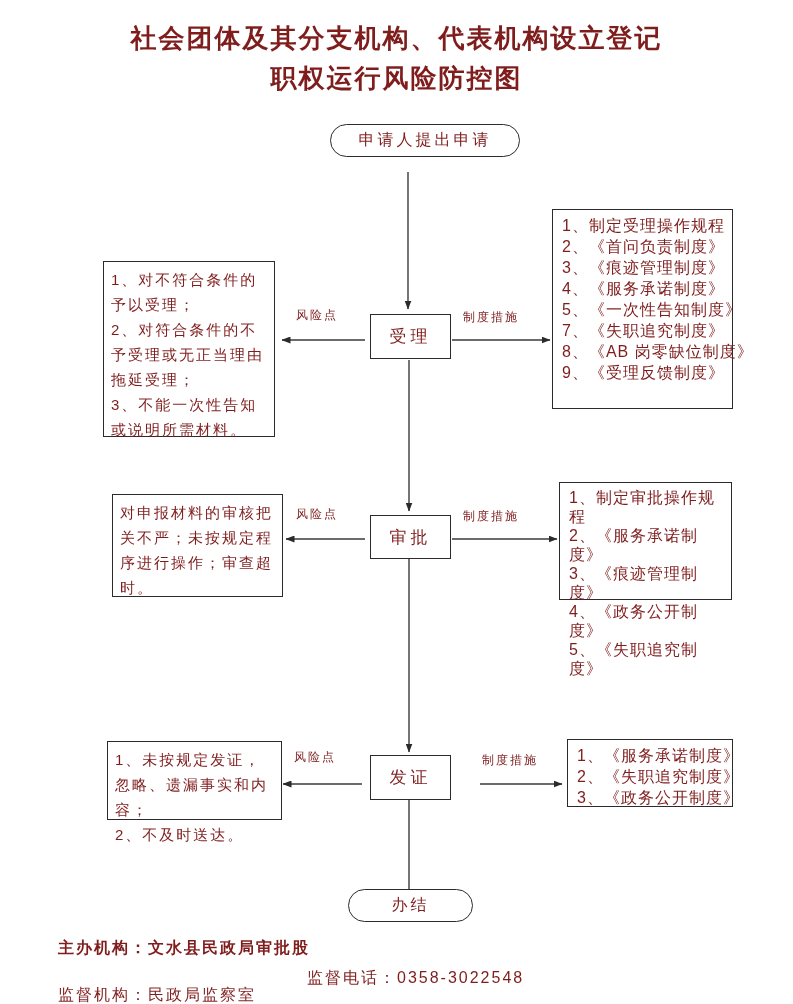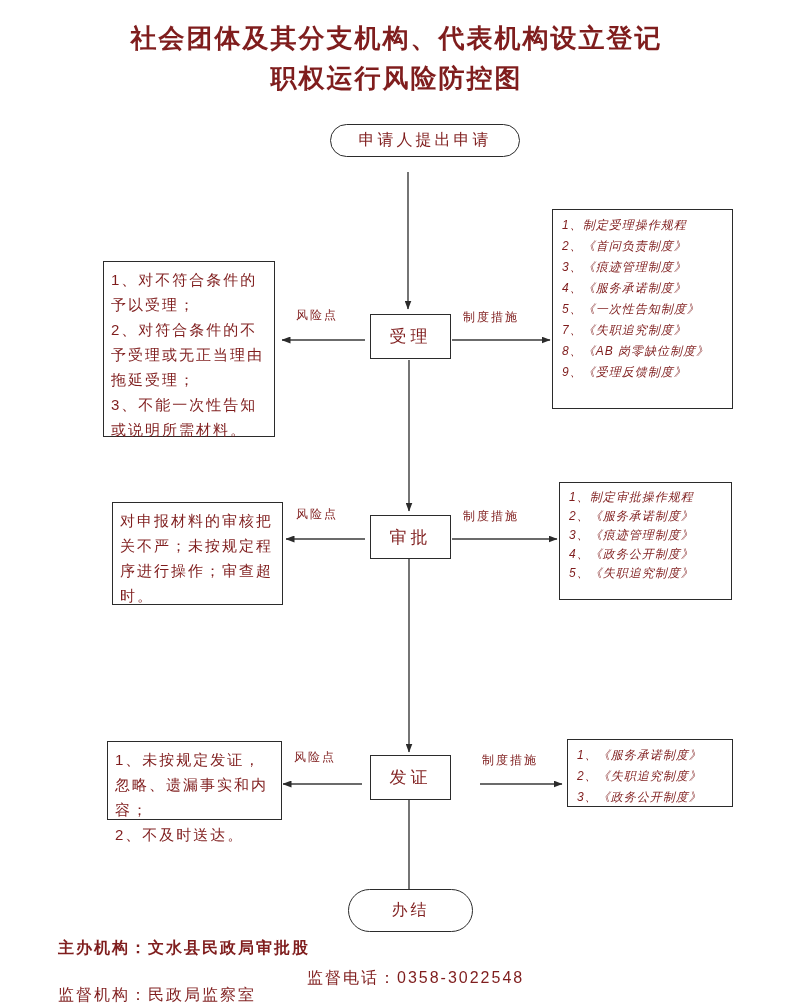--- a/index.html
+++ b/index.html
@@ -53,24 +53,23 @@
     box-sizing: border-box;
   }
   .risk-box {
     font-size: 15px;
     line-height: 25px;
     letter-spacing: 2px;
     padding: 5px 7px;
   }
   .risk-box p { margin: 0; }
   .measure-box {
-    font-size: 12px;
+    font-size: 16px;
     letter-spacing: 1px;
     padding: 5px 9px;
-    font-style: italic;
   }
   .measure-box .mline { white-space: nowrap; }
   .mb1 .mline { line-height: 21px; }
   .mb2 .mline { line-height: 19px; white-space: normal; }
   .mb3 .mline { line-height: 21px; }
   .footer-line {
     position: absolute;
     font-size: 16px;
     letter-spacing: 2px;
     white-space: nowrap;
@@ -130,21 +129,21 @@
     <div class="mline">8、《AB 岗零缺位制度》</div>
     <div class="mline">9、《受理反馈制度》</div>
   </div>
 
   <div class="node process" style="left:370px; top:515px; width:81px; height:44px;">
     <span>审批</span>
   </div>
   <div class="side-label" style="left:296px; top:506px;">风险点</div>
   <div class="side-label" style="left:463px; top:508px;">制度措施</div>
 
-  <div class="text-box risk-box" style="left:112px; top:494px; width:171px; height:103px;margin-top:8px;">
+  <div class="text-box risk-box" style="left:112px; top:494px; width:171px; height:103px;">
     <p>对申报材料的审核把关不严；未按规定程序进行操作；审查超时。</p>
   </div>
 
   <div class="text-box measure-box mb2" style="left:559px; top:482px; width:173px; height:118px;">
     <div class="mline">1、制定审批操作规程</div>
     <div class="mline">2、《服务承诺制度》</div>
     <div class="mline">3、《痕迹管理制度》</div>
     <div class="mline">4、《政务公开制度》</div>
     <div class="mline">5、《失职追究制度》</div>
   </div>
@@ -159,21 +158,21 @@
     <p>1、未按规定发证，忽略、遗漏事实和内容；</p>
     <p>2、不及时送达。</p>
   </div>
 
   <div class="text-box measure-box mb3" style="left:567px; top:739px; width:166px; height:68px;">
     <div class="mline">1、《服务承诺制度》</div>
     <div class="mline">2、《失职追究制度》</div>
     <div class="mline">3、《政务公开制度》</div>
   </div>
 
-  <div class="node stadium" style="left:348px; top:889px; width:125px; height:43px;">
+  <div class="node stadium" style="left:348px; top:889px; width:125px; height:33px;">
     <span>办结</span>
   </div>
 
   <div class="footer-line" style="left:58px; top:938px;font-weight:bold;">主办机构：文水县民政局审批股</div>
   <div class="footer-line" style="left:58px; top:968px;margin-top:17px;">监督机构：民政局监察室</div>
   <div class="footer-line" style="left:307px; top:968px;">监督电话：0358-3022548</div>
 
 </div>
 
 </body></html>

